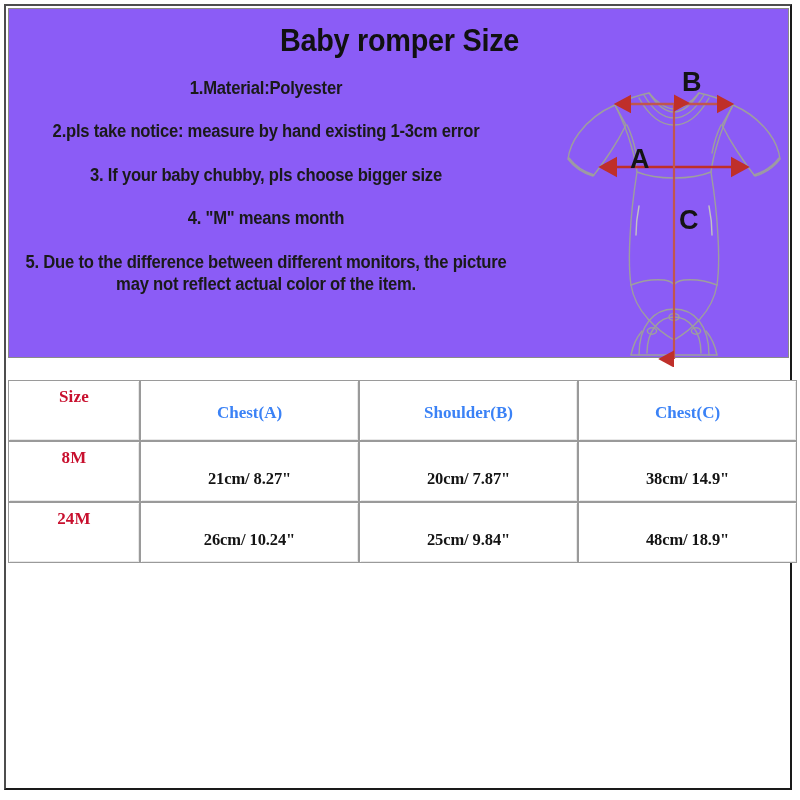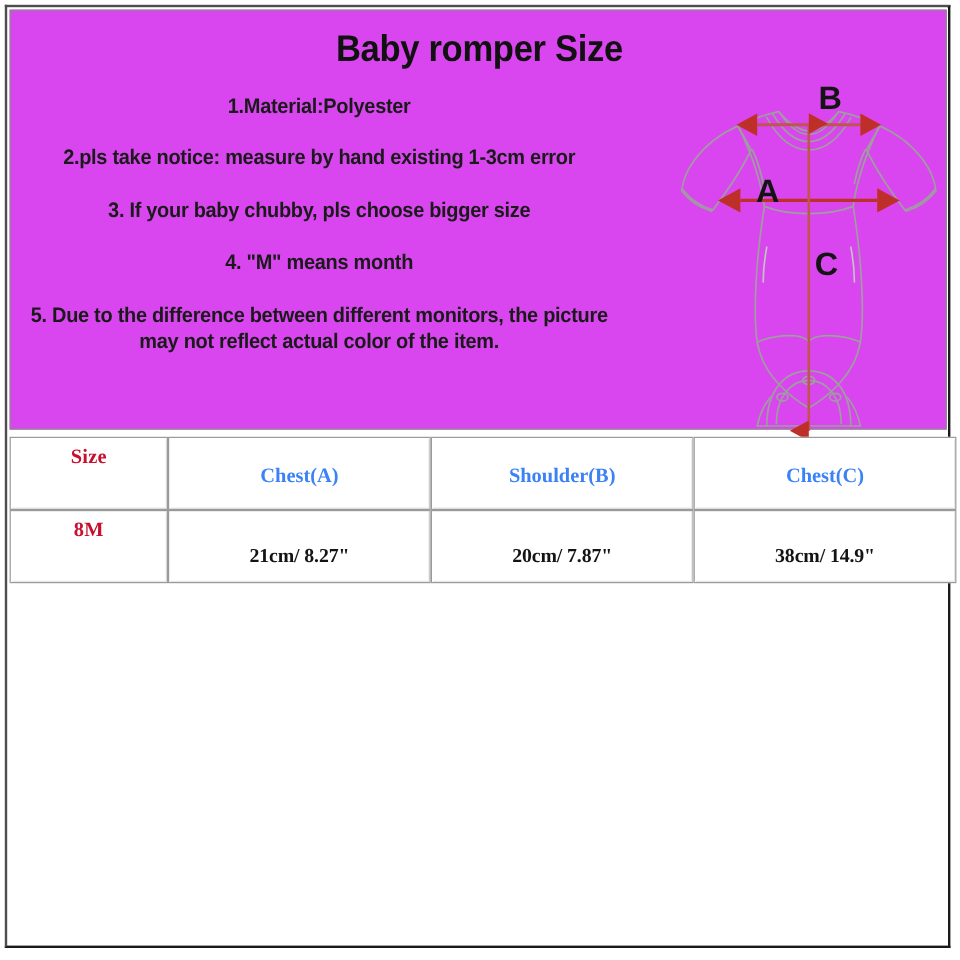--- a/index.html
+++ b/index.html
@@ -37,21 +37,21 @@
 
   
   .info-panel {
     position: absolute;
     left: 8px;
     top: 8px;
     width: 781px;
     height: 350px;
     border: 1px solid #8a8a8a;
     box-sizing: border-box;
-    background: #d946ef;
+    background: #8b5cf6;
   }
   .chart-title {
     position: absolute;
     left: 0;
     top: 14px;
     width: 781px;
     text-align: center;
     font-size: 31px;
     font-weight: bold;
     color: #111111;
@@ -99,21 +99,21 @@
     line-height: 1;
   }
   .letter-b { left: 133px; top: 10px; }
   .letter-a { left: 81px;  top: 87px; }
   .letter-c { left: 130px; top: 148px; }
 
   
   .size-table {
     position: absolute;
     left: 8px;
-    top: 364px;
+    top: 380px;
     width: 781px;
     border-collapse: separate;
     border-spacing: 0;
     table-layout: fixed;
   }
   .size-table td {
     border: 1px solid #9a9a9a;
     box-shadow: inset 1px 1px 0 #ffffff, inset -1px -1px 0 #e8e8e8;
     vertical-align: top;
     padding: 0;
@@ -279,15 +279,29 @@
           </td>
         <td>
             <span class="cell-val">38cm/ 14.9"</span>
           </td>
       </tr>
 
 
 
 
 
+      <tr>
+        <td>
+            <span class="cell-size">24M</span>
+          </td>
+        <td>
+            <span class="cell-val">26cm/ 10.24"</span>
+          </td>
+        <td>
+            <span class="cell-val">25cm/ 9.84"</span>
+          </td>
+        <td>
+            <span class="cell-val">48cm/ 18.9"</span>
+          </td>
+      </tr>
     </tbody>
   </table>
 </div>
 
 </body></html>

